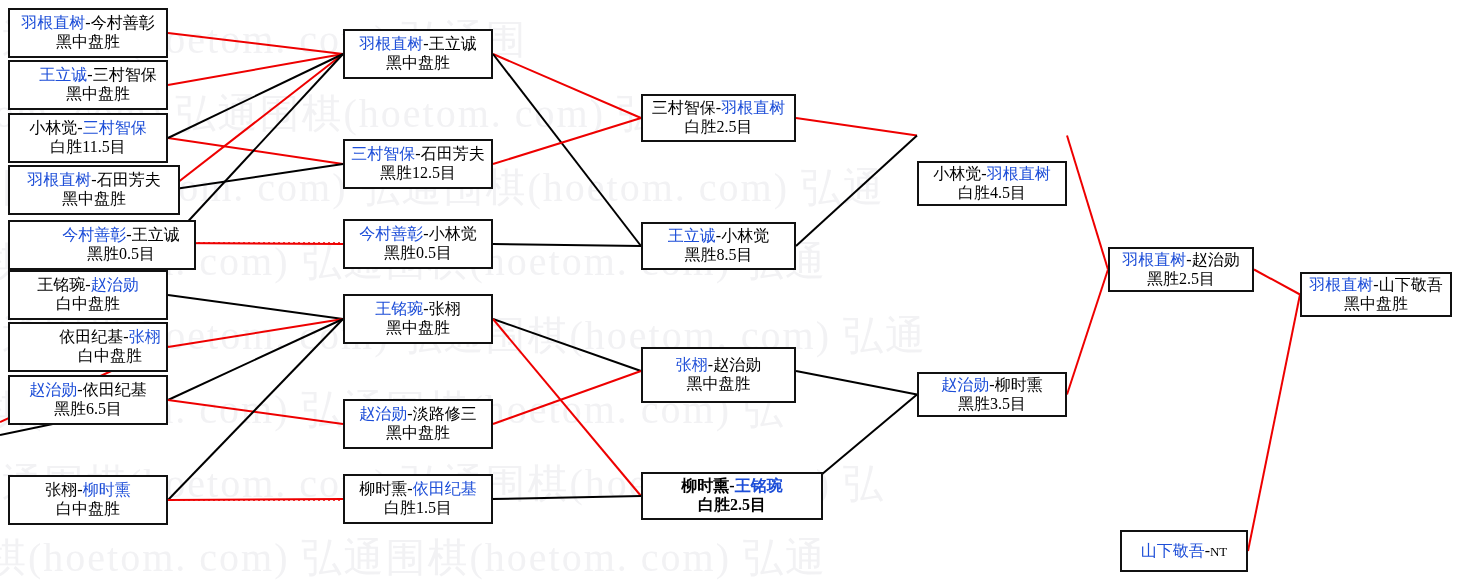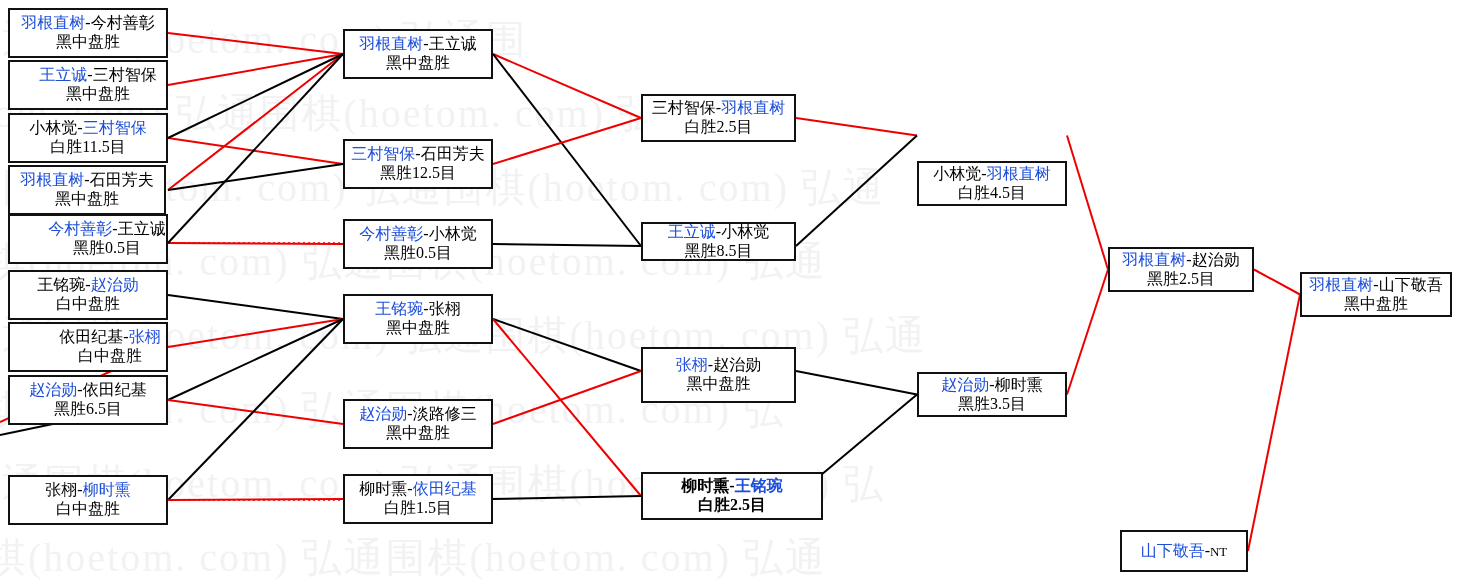--- a/index.html
+++ b/index.html
@@ -125,25 +125,25 @@
         <div class="result">黑中盘胜</div>
       </div>
       <div class="match" style="left: 8px; top: 60px; width: 160px; height: 50px; border-color: rgb(17, 17, 17); padding-left: 24px;">
         <div class="players"><span class="p-win">王立诚</span><span class="dash">-</span><span class="p-lose">三村智保</span></div>
         <div class="result">黑中盘胜</div>
       </div>
       <div class="match" style="left: 8px; top: 113px; width: 160px; height: 50px; border-color: rgb(17, 17, 17);">
         <div class="players"><span class="p-lose">小林觉</span><span class="dash">-</span><span class="p-win">三村智保</span></div>
         <div class="result">白胜11.5目</div>
       </div>
-      <div class="match" style="left: 8px; top: 165px; width: 158px; height: 50px; border-color: rgb(17, 17, 17);">
+      <div class="match" style="left: 8px; top: 165px; width: 172px; height: 50px; border-color: rgb(17, 17, 17);">
         <div class="players"><span class="p-win">羽根直树</span><span class="dash">-</span><span class="p-lose">石田芳夫</span></div>
         <div class="result">黑中盘胜</div>
       </div>
-      <div class="match" style="left: 8px; top: 214px; width: 160px; height: 50px; border-color: rgb(17, 17, 17); padding-left: 42px;">
+      <div class="match" style="left: 8px; top: 220px; width: 188px; height: 50px; border-color: rgb(17, 17, 17); padding-left: 42px;">
         <div class="players"><span class="p-win">今村善彰</span><span class="dash">-</span><span class="p-lose">王立诚</span></div>
         <div class="result">黑胜0.5目</div>
       </div>
       <div class="match" style="left: 8px; top: 270px; width: 160px; height: 50px; border-color: rgb(17, 17, 17);">
         <div class="players"><span class="p-lose">王铭琬</span><span class="dash">-</span><span class="p-win">赵治勋</span></div>
         <div class="result">白中盘胜</div>
       </div>
       <div class="match" style="left: 8px; top: 322px; width: 160px; height: 50px; border-color: rgb(17, 17, 17); padding-left: 48px;">
         <div class="players"><span class="p-lose">依田纪基</span><span class="dash">-</span><span class="p-win">张栩</span></div>
         <div class="result">白中盘胜</div>
@@ -177,21 +177,21 @@
         <div class="result">黑中盘胜</div>
       </div>
       <div class="match" style="left: 343px; top: 474px; width: 150px; height: 50px; border-color: rgb(17, 17, 17);">
         <div class="players"><span class="p-lose">柳时熏</span><span class="dash">-</span><span class="p-win">依田纪基</span></div>
         <div class="result">白胜1.5目</div>
       </div>
       <div class="match" style="left: 641px; top: 94px; width: 155px; height: 48px; border-color: rgb(17, 17, 17);">
         <div class="players"><span class="p-lose">三村智保</span><span class="dash">-</span><span class="p-win">羽根直树</span></div>
         <div class="result">白胜2.5目</div>
       </div>
-      <div class="match" style="left: 641px; top: 222px; width: 155px; height: 39px; border-color: rgb(17, 17, 17);">
+      <div class="match" style="left: 641px; top: 222px; width: 155px; height: 48px; border-color: rgb(17, 17, 17);">
         <div class="players"><span class="p-win">王立诚</span><span class="dash">-</span><span class="p-lose">小林觉</span></div>
         <div class="result">黑胜8.5目</div>
       </div>
       <div class="match" style="left: 641px; top: 347px; width: 155px; height: 56px; border-color: rgb(17, 17, 17);">
         <div class="players"><span class="p-win">张栩</span><span class="dash">-</span><span class="p-lose">赵治勋</span></div>
         <div class="result">黑中盘胜</div>
       </div>
       <div class="match" style="left: 641px; top: 472px; width: 182px; height: 48px; border-color: rgb(17, 17, 17); font-weight: bold;">
         <div class="players"><span class="p-lose">柳时熏</span><span class="dash">-</span><span class="p-win">王铭琬</span></div>
         <div class="result">白胜2.5目</div>

